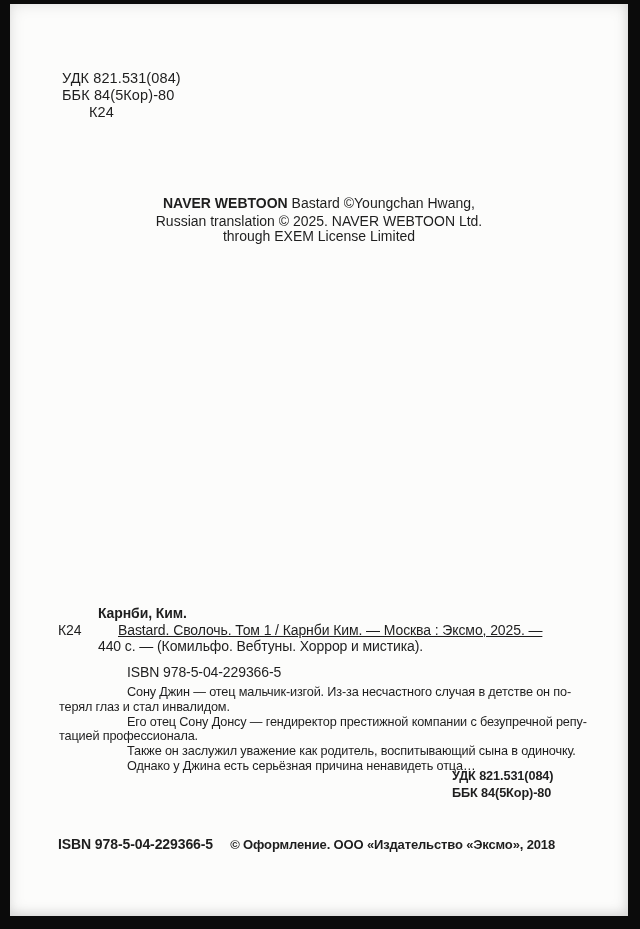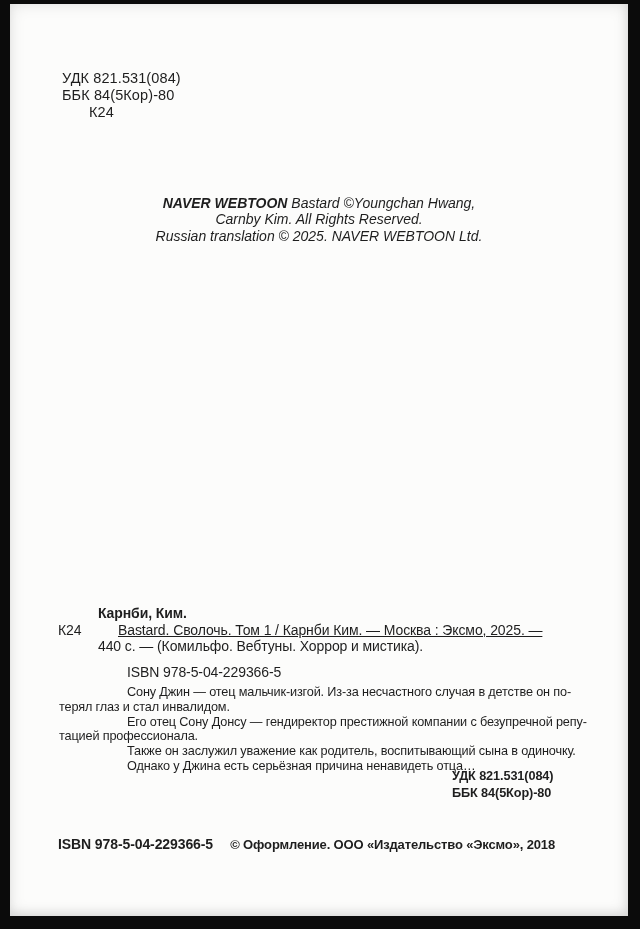--- a/index.html
+++ b/index.html
@@ -25,21 +25,21 @@
     position: absolute; left: 52px; top: 66px;
     font-size: 14.5px; line-height: 17px;
     letter-spacing: 0.1px;
   }
   .top-codes .sign { padding-left: 27px; }
 
   
   .rights {
     position: absolute; left: 0; right: 0; top: 192px;
     text-align: center;
-    font-size: 14px; line-height: 15.5px; font-style: italic;
+    font-size: 14px; line-height: 15.5px;
   }
   .rights .gap { margin-top: 2px; }
 
   
   .catalog {
     position: absolute; left: 48px; top: 601px;
     font-size: 14px; line-height: 16.5px;
     letter-spacing: -0.1px;
     white-space: nowrap;
   }
@@ -88,22 +88,22 @@
 <div class="paper">
 
   <div class="top-codes">
     <div>УДК 821.531(084)</div>
     <div>ББК 84(5Кор)-80</div>
     <div class="sign">К24</div>
   </div>
 
   <div class="rights">
     <div><span class="b">NAVER WEBTOON</span><span> Bastard ©Youngchan Hwang,</span></div>
-    <div>Carnby Kim. All Rights Reserved.</div>
     <div class="gap">Russian translation © 2025. NAVER WEBTOON Ltd.</div>
+    <div>through EXEM License Limited</div>
   </div>
 
   <div class="catalog">
     <div class="cat-heading">Карнби, Ким.</div>
     <div class="cat-row">
       <span class="cat-sign">К24</span>
       <span class="cat-desc1">Bastard. Сволочь. Том 1 / Карнби Ким. — Москва : Эксмо, 2025. —</span>
     </div>
     <div class="cat-desc2">440 с. — (Комильфо. Вебтуны. Хоррор и мистика).</div>
     <div class="cat-isbn">ISBN 978-5-04-229366-5</div>

